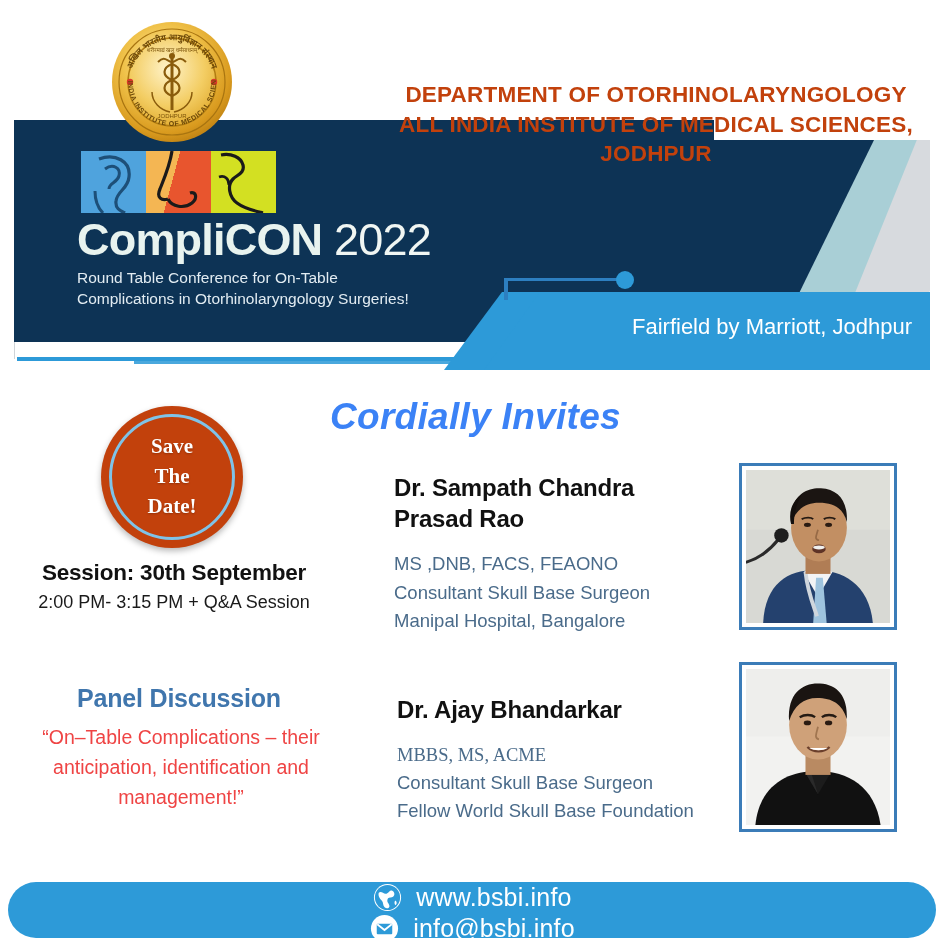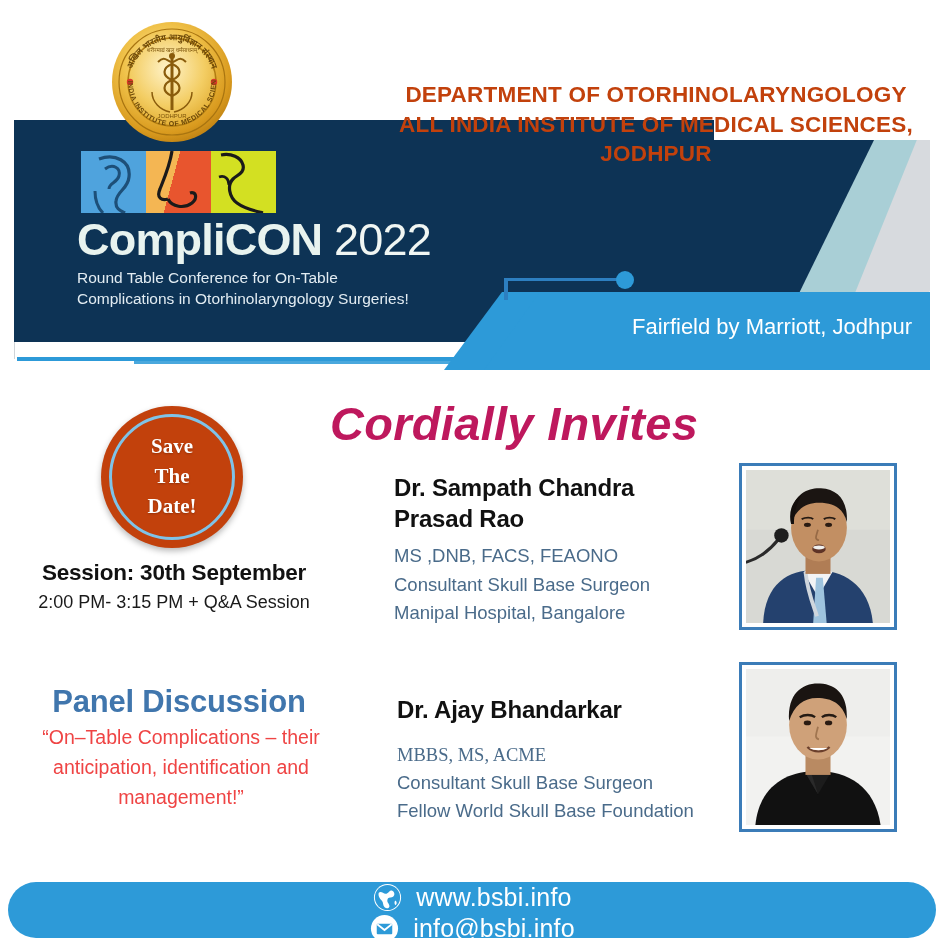--- a/index.html
+++ b/index.html
@@ -192,24 +192,24 @@
     color:#e2ecf2;
     font-size: 15.5px;
     line-height: 1.35;
     white-space: nowrap;
   }
 
   
   .cordially {
     position:absolute;
     left: 330px; top: 396px;
-    font-size: 47px;
+    font-size: 37px;
     font-style: italic;
     font-weight: bold;
-    color:#be185d;
+    color:#3b82f6;
     letter-spacing: 0.3px;
   }
 
   
   .std-badge {
     position:absolute;
     left: 101px; top: 406px;
     width: 142px; height: 142px;
     border-radius: 50%;
     background:#c2410c;
@@ -251,21 +251,21 @@
     text-align:center;
     font-size: 18px;
     color:#1a1a1a;
   }
 
   .panel-title {
     position:absolute;
     left: 14px; top: 684px;
     width: 330px;
     text-align:center;
-    font-size: 31px;
+    font-size: 25px;
     font-weight: bold;
     color:#4076ad;
     letter-spacing: -0.2px;
   }
   .panel-quote {
     position:absolute;
     left: 6px; top: 722px;
     width: 350px;
     text-align:center;
     font-size: 19.5px;
@@ -447,21 +447,21 @@
 <div class="panel-title">Panel Discussion</div>
 <div class="panel-quote">
   <div>“On–Table Complications –  their</div>
   <div>anticipation, identification and</div>
   <div>management!”</div>
 </div>
 
 <div class="speaker" style="left:394px; top:473px; width:330px;">
   <div class="sp-name">Dr. Sampath Chandra</div>
   <div class="sp-name">Prasad Rao</div>
-  <div class="sp-line" style="margin-top:8px;">MS ,DNB, FACS, FEAONO</div>
+  <div class="sp-line" style="margin-top:16px;">MS ,DNB, FACS, FEAONO</div>
   <div class="sp-line">Consultant Skull Base Surgeon</div>
   <div class="sp-line">Manipal Hospital, Bangalore</div>
 </div>
 
 <div class="photo-frame" style="left:739px; top:463px; width:158px; height:167px;">
   <div class="photo-inner">
     <svg viewBox="0 0 150 159" width="100%" height="100%" preserveAspectRatio="xMidYMid slice">
       <rect width="150" height="159" fill="#d8d9d4"></rect>
       <rect y="0" width="150" height="62" fill="#dedfd9"></rect>
 

